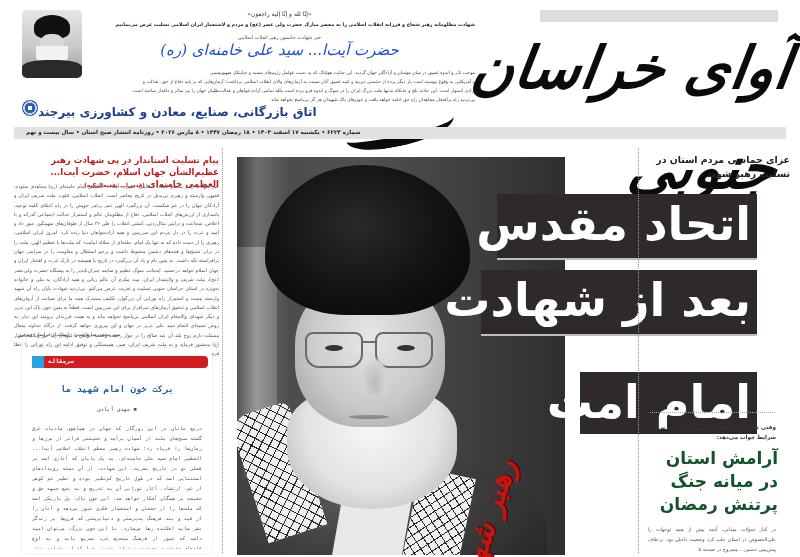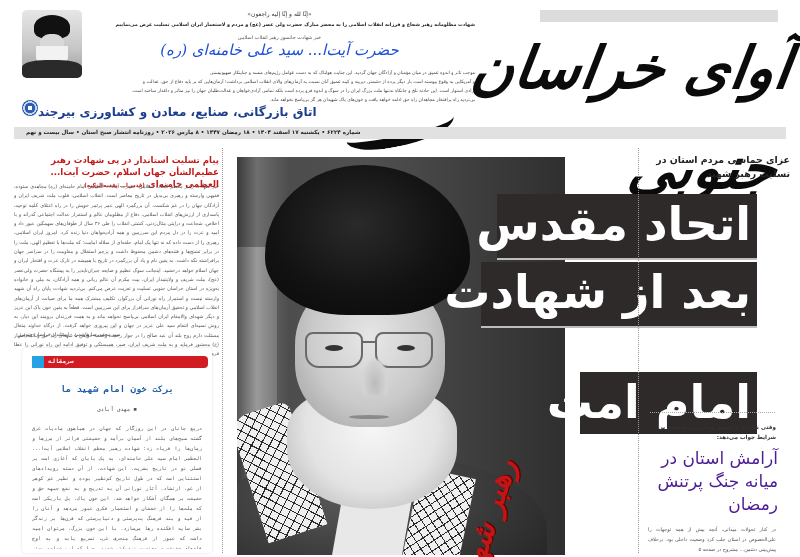--- a/index.html
+++ b/index.html
@@ -151,21 +151,21 @@
   #hero-photo .scarf-r { left: 170px; top: 315px; width: 56px; transform: rotate(12deg); }
   #hero-photo .shirt { position: absolute; left: 100px; top: 330px; width: 70px; height: 80px; background: #e8e8e8; transform: skewX(-10deg); }
 
   
   .headline-box {
     position: absolute; background: #2e2a2a; color: #ffffff; direction: rtl; text-align: right;
     font-weight: bold; font-size: 46px; line-height: 60px; padding: 0 6px; white-space: nowrap;
     border-bottom: 2px solid #bdbdbd;
   }
   #headline-1 { left: 497px; top: 194px; width: 260px; height: 66px; }
-  #headline-2 { left: 481px; top: 262px; width: 276px; height: 66px; }
+  #headline-2 { left: 481px; top: 270px; width: 276px; height: 66px; }
   #headline-3 { left: 580px; top: 332px; width: 177px; height: 62px; border-bottom: none; margin-top: 40px; }
 
   #photo-stamp {
     position: absolute; left: 507px; top: 445px; width: 58px; height: 110px;
     font-family: "DejaVu Serif", serif; font-style: italic; font-weight: bold;
     color: #c41414; font-size: 30px; line-height: 30px; direction: rtl; text-align: center;
     transform: rotate(-72deg); transform-origin: center; white-space: nowrap;
     text-shadow: 1px 1px 0 #5a0000;
   }
 
@@ -178,21 +178,21 @@
     position: absolute; left: 640px; right: 10px; top: 153px; direction: rtl; text-align: right;
     font-size: 9.4px; font-weight: bold; color: #222; line-height: 14px;
   }
   #right-dots { position: absolute; left: 650px; top: 412px; width: 125px; border-top: 1px dotted #aaa; }
   #sub-kicker {
     position: absolute; left: 645px; right: 24px; top: 422px; direction: rtl; text-align: right;
     font-size: 5.6px; font-weight: bold; color: #333; line-height: 10px;
   }
   #sub-headline {
     position: absolute; left: 645px; right: 22px; top: 447px; direction: rtl; 
-    font-size: 17px; font-weight: normal; color: #4c1d95; line-height: 23px;
+    font-size: 17px; font-weight: bold; color: #14532d; line-height: 23px;
   }
   #sub-body {
     position: absolute; left: 648px; right: 24px; top: 524px; direction: rtl; text-align: justify;
     font-size: 4.9px; line-height: 10px; color: #555; height: 32px; overflow: hidden;
   }
 </style>
 </head>
 <body>
 
 <div id="masthead-ad">

